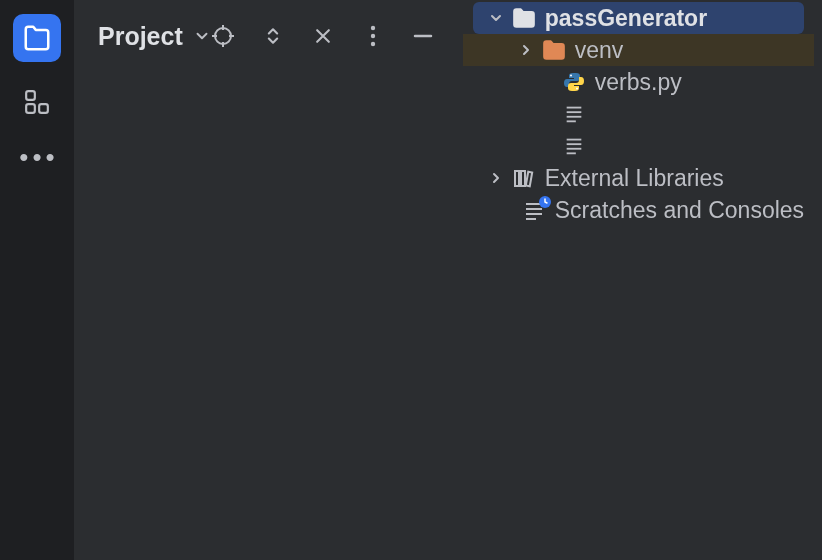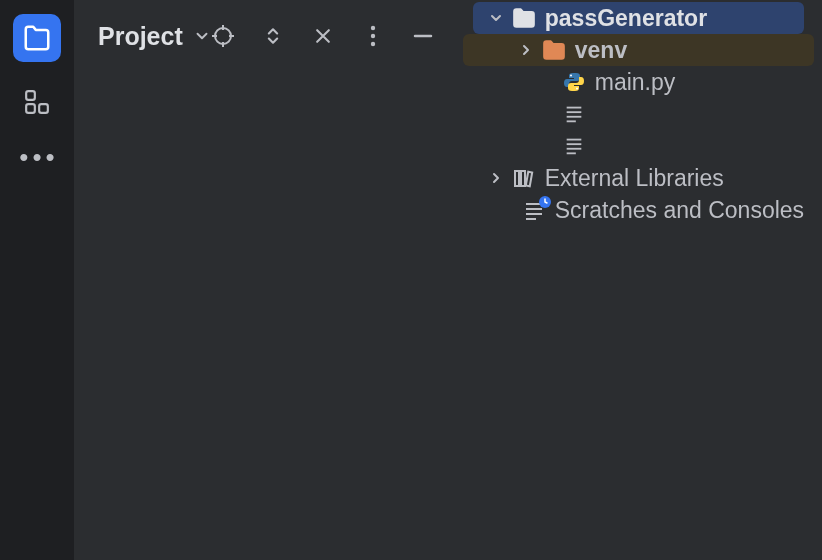--- a/index.html
+++ b/index.html
@@ -58,23 +58,22 @@
     margin: 0 10px;
     border-radius: 6px;
     padding-left: 0;
   }
   .row.selected {
     background: #2e436e;
   }
   .row.venv {
     background: #3d3625;
     margin: 0;
-    border-radius: 6px;
+    border-radius: 0;
     padding-right: 10px;
-    font-weight: bold;
   }
   .arrow { width: 18px; display:flex; align-items:center; justify-content:center; }
   .icon-slot { width: 30px; display:flex; align-items:center; justify-content:center; margin: 0 6px 0 4px; }
   .label { white-space: nowrap; }
   .label.bold { font-weight: 700; color: #dfe1e5; }
   .label.path { color: #7f848a; margin-left: 10px; font-weight:400; }
   .indent-root { padding-left: 14px; }
   .indent-1 { padding-left: 54px; }
   .indent-1-file { padding-left: 82px; }
   .indent-0 { padding-left: 14px; }
@@ -181,21 +180,21 @@
 
     <div class="row indent-1-file">
       <span class="icon-slot">
         <svg width="24" height="24" viewBox="0 0 24 24">
           <path d="M11 3c-3 0-4 1-4 3v2h5v1H5c-2 0-3 1.5-3 4s1 4 3 4h2v-3c0-2 1-3 3-3h5c2 0 3-1 3-3V6c0-2-1-3-4-3h-3z" fill="#3776ab"></path>
           <path d="M13 21c3 0 4-1 4-3v-2h-5v-1h7c2 0 3-1.5 3-4s-1-4-3-4h-2v3c0 2-1 3-3 3H9c-2 0-3 1-3 3v2c0 2 1 3 4 3h3z" fill="#ffd54a"></path>
           <circle cx="9" cy="5.5" r="1" fill="#fff"></circle>
           <circle cx="15" cy="18.5" r="1" fill="#fff"></circle>
         </svg>
       </span>
-      <span class="label">main.py</span>
+      <span class="label">verbs.py</span>
     </div>
 
     <div class="row indent-1-file">
       <span class="icon-slot">
         <svg width="22" height="22" viewBox="0 0 24 24">
           <line x1="4" y1="5" x2="20" y2="5" stroke="#bcbec4" stroke-width="2"></line>
           <line x1="4" y1="10" x2="20" y2="10" stroke="#bcbec4" stroke-width="2"></line>
           <line x1="4" y1="15" x2="20" y2="15" stroke="#bcbec4" stroke-width="2"></line>
           <line x1="4" y1="20" x2="14" y2="20" stroke="#bcbec4" stroke-width="2"></line>
         </svg>

